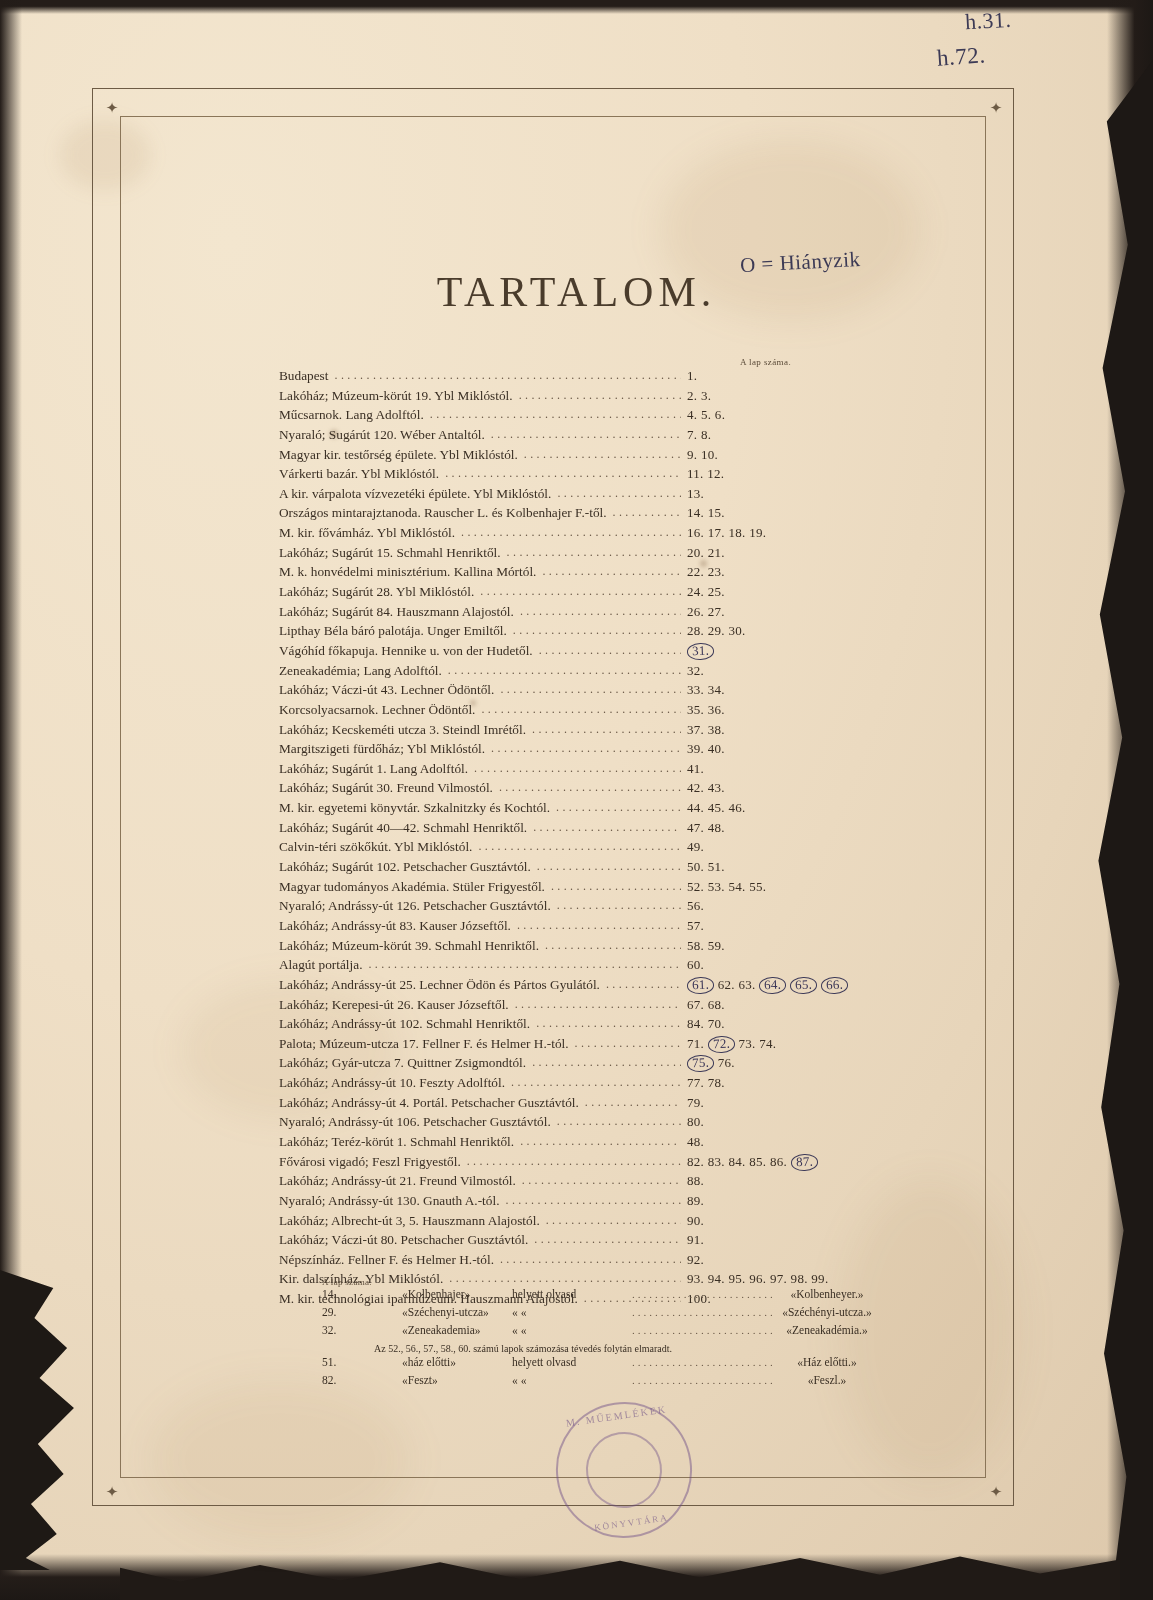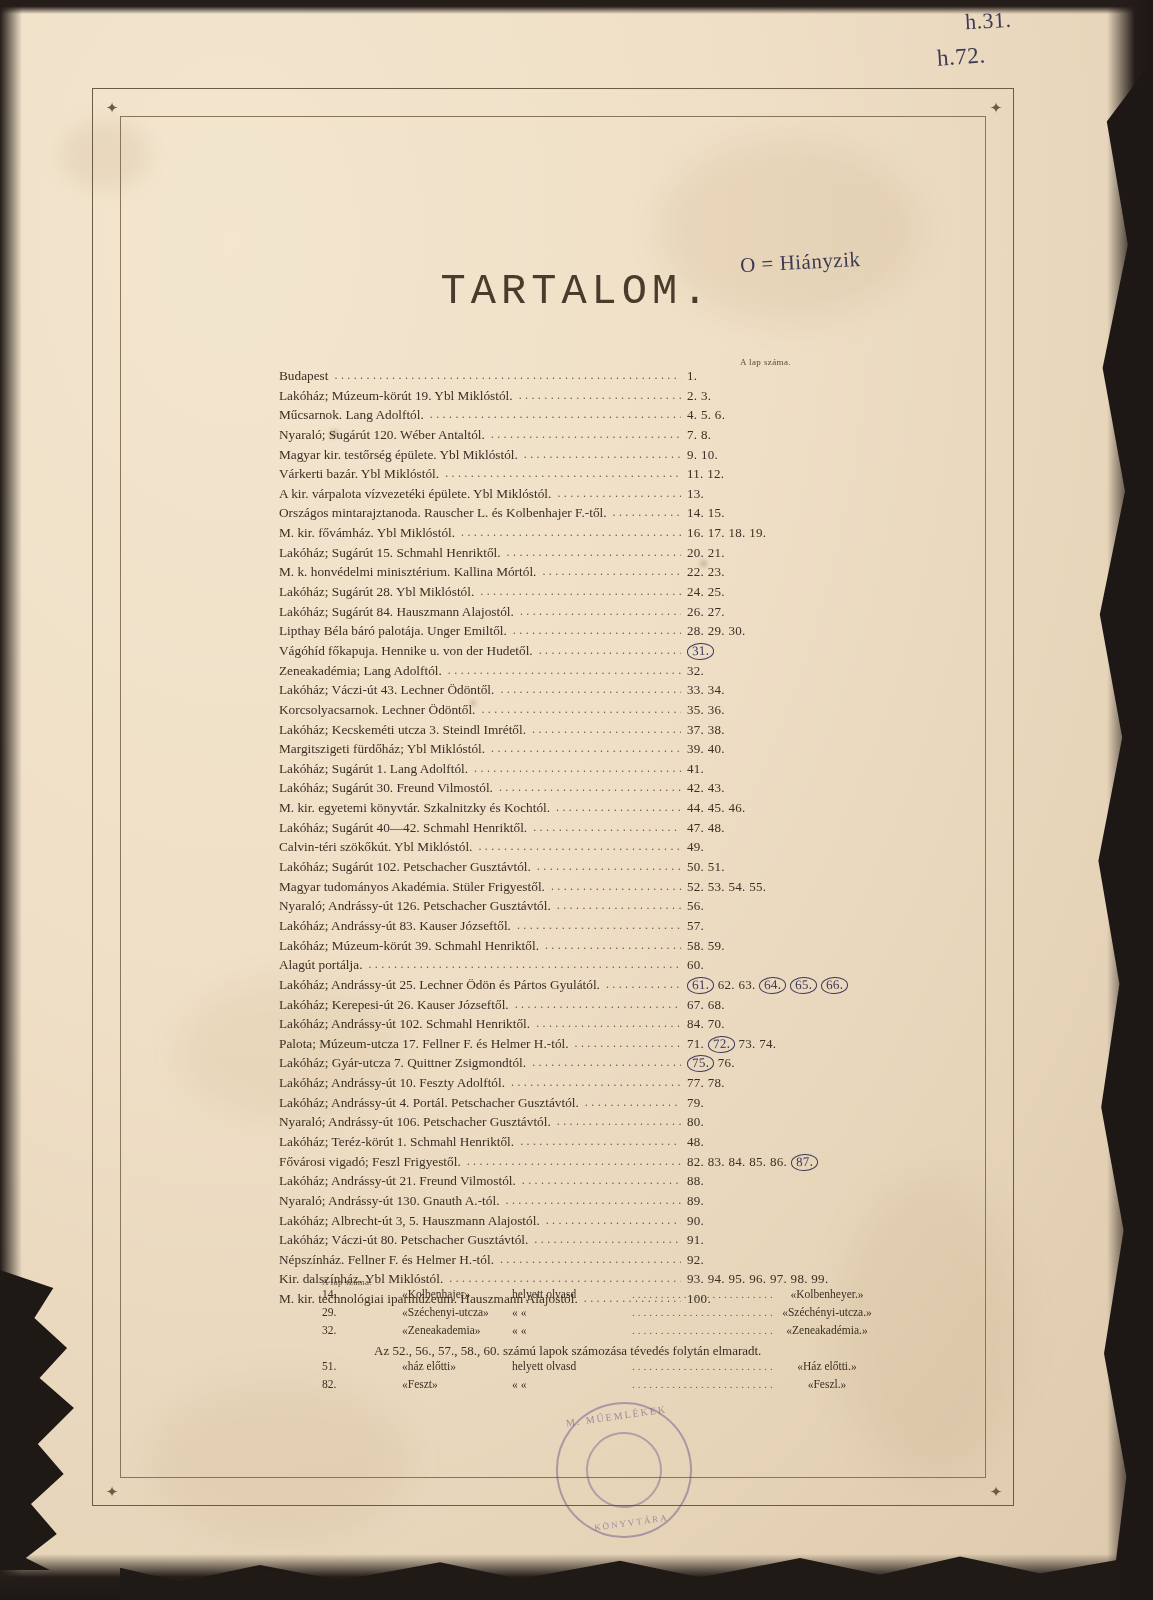--- a/index.html
+++ b/index.html
@@ -85,21 +85,21 @@
   .hand-legend { left: 740px; top: 250px; font-size: 21px; transform: rotate(-3deg); }
 
   .title {
     position: absolute;
     left: 0; top: 268px;
     width: 1153px;
     text-align: center;
     font-size: 42px;
     letter-spacing: 5px;
     color: #4a3c2c;
-    font-family: Liberation Mono, monospace;
+    font-family: Liberation Serif, serif;
   }
 
   .col-head {
     position: absolute;
     left: 740px; top: 357px;
     font-size: 9px;
     letter-spacing: 0.4px;
     color: #5a4a38;
   }
 
@@ -177,21 +177,21 @@
     left: 322px; top: 1288px;
     width: 560px;
     font-size: 11.5px;
   }
   .err-row { display: flex; align-items: baseline; height: 18px; white-space: nowrap; }
   .err-page { flex: 0 0 52px; }
   .err-wrong { flex: 0 0 110px; margin-left: 28px; }
   .err-word { flex: 0 0 120px; }
   .err-dots { flex: 1 1 auto; overflow: hidden; letter-spacing: 3px; color: #6a5947; font-size: 11px; }
   .err-right { flex: 0 0 110px; text-align: center; }
-  .err-note { margin-left: 52px; font-size: 13px; line-height: 1.35; }
+  .err-note { margin-left: 52px; font-size: 10px; line-height: 1.35; }
 
   .stamp {
     position: absolute;
     left: 556px; top: 1402px;
     width: 132px; height: 132px;
     border-radius: 50%;
     border: 2px solid rgba(104,72,132,0.45);
     color: rgba(104,72,132,0.55);
     font-size: 10px;
     letter-spacing: 2px;

